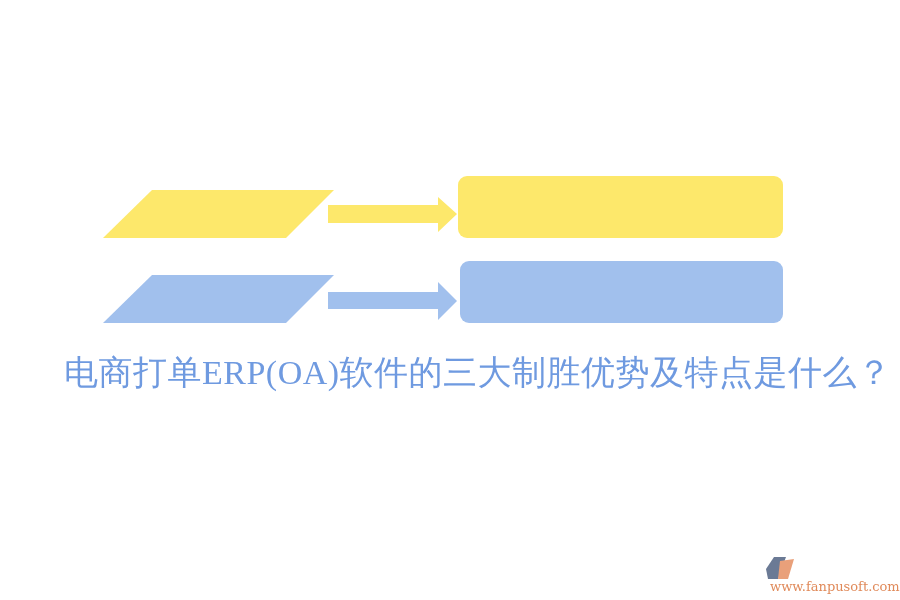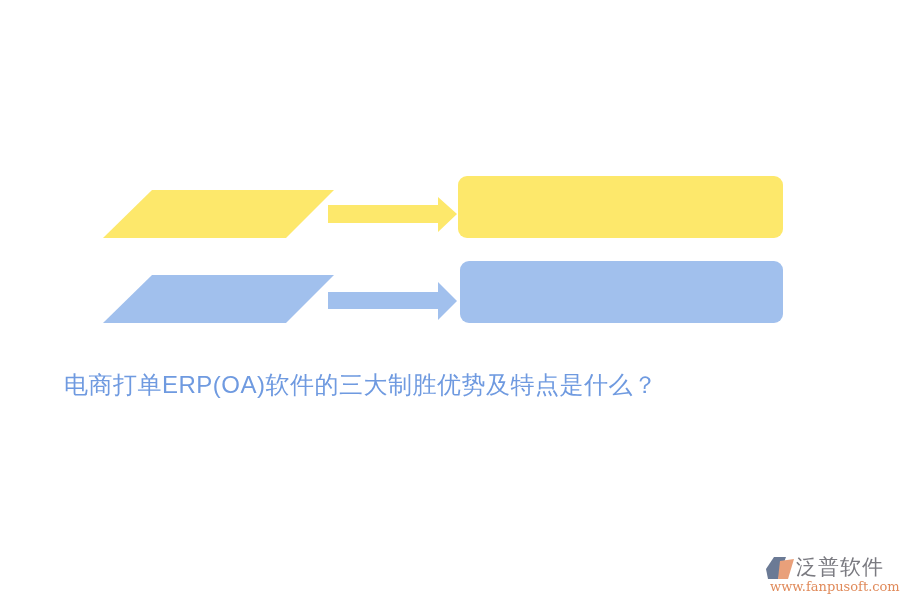--- a/index.html
+++ b/index.html
@@ -1,21 +1,21 @@
 <!DOCTYPE html>
 <html><head>
   <meta charset="utf-8">
   <style>
     html, body { margin: 0; padding: 0; background: #ffffff; }
     body { width: 900px; height: 600px; position: relative; overflow: hidden; }
     .shape { position: absolute; }
     .title {
       position: absolute; left: 64px; top: 350px;
-      font-family: Liberation Sans, sans-serif;
-      font-size: 24px; letter-spacing: 0.5px; white-space: nowrap; margin-top: 19px;
+      font-family: Liberation Serif, serif;
+      font-size: 34px; letter-spacing: 0.5px; white-space: nowrap;
     }
     .logo { position: absolute; left: 766px; top: 553px; width: 130px; height: 42px; }
     .logo-text {
       position: absolute; left: 30px; top: 0px;
       font-family: "DejaVu Sans", sans-serif; font-size: 21px; color: #7a7a80;
       letter-spacing: 1px; white-space: nowrap;
     }
     .logo-url {
       position: absolute; left: 4px; top: 26px;
       font-family: "DejaVu Serif", "Liberation Serif", serif; font-size: 13px;
@@ -36,15 +36,14 @@
   <rect x="460" y="261" width="323" height="62" rx="9" ry="9" fill="#a1c0ed"></rect>
 </svg>
 
 <div class="title" style="color:#6f9ae0;">电商打单ERP(OA)软件的三大制胜优势及特点是什么？</div>
 
 <div class="logo">
   <svg width="30" height="26" style="position:absolute;left:0;top:2px;">
     <polygon points="8,2 20,2 12,24 2,24 0,14" fill="#6b7a95"></polygon>
     <polygon points="14,6 28,4 22,24 12,24" fill="#e9a07a"></polygon>
   </svg>
-  <span class="logo-text">泛普软件</span>
   <span class="logo-url">www.fanpusoft.com</span>
 </div>
 
 </body></html>

